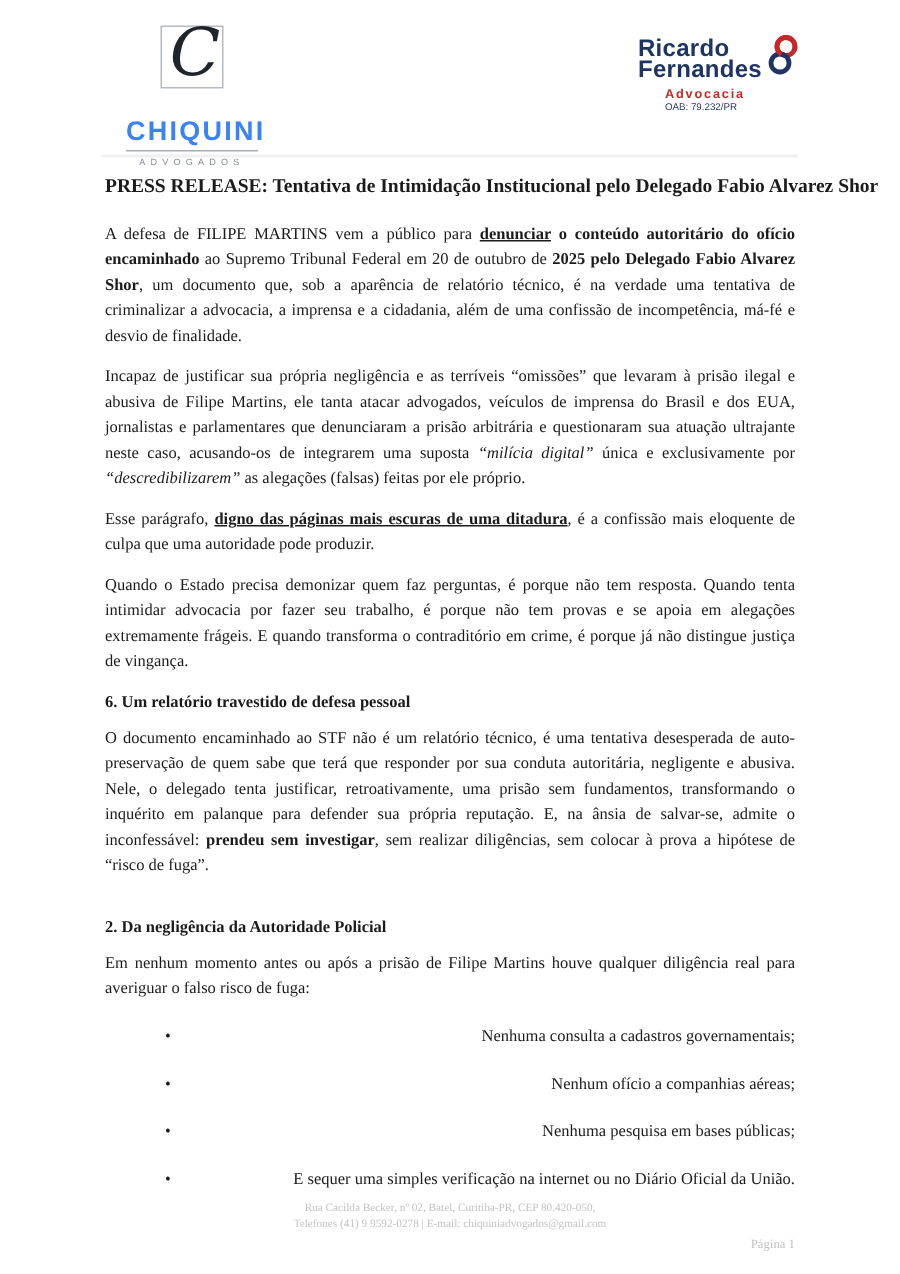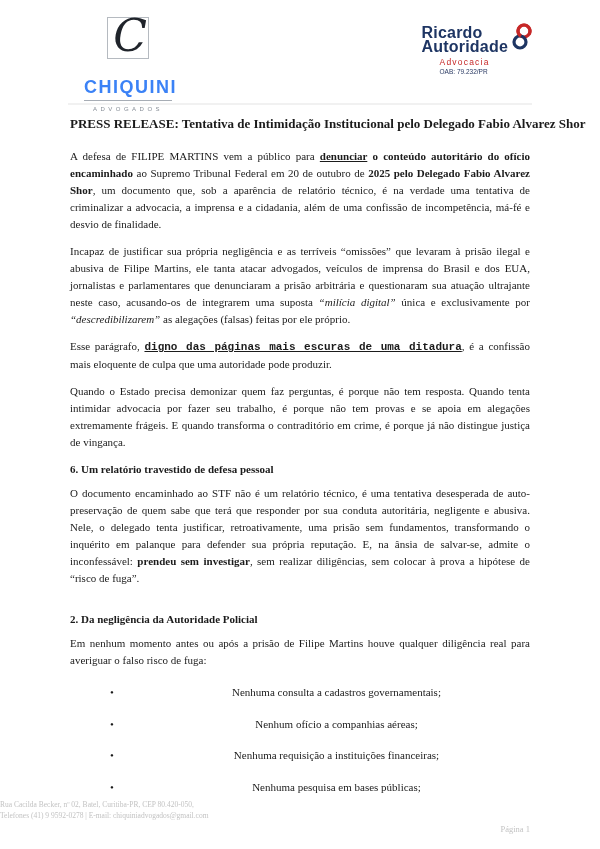--- a/index.html
+++ b/index.html
@@ -31,21 +31,21 @@
   .chq-sub { font-size:6px; letter-spacing:3.5px; color:#868d96; }
 
   .rf {
     position:absolute; top:26px; right:66px;
     font-family:"Liberation Sans", sans-serif;
   }
   .rf-names { position:relative; padding-right:26px; }
   .rf-line { font-size:16px; font-weight:bold; color:#1e3563; line-height:14px; letter-spacing:0.2px; }
   .rf-rings { position:absolute; right:0; top:-3px; }
   .rf-sub {
-    margin:3px 0 1px 18px; font-size:8.5px; font-weight:normal;
+    margin:3px 0 1px 18px; font-size:8.5px; font-weight:bold;
     color:#c62828; letter-spacing:1.2px;
   }
   .rf-oab { margin-left:18px; font-size:6.5px; color:#2a3a63; }
 
   .header-rule {
     position:absolute; top:103px; left:68px; right:68px; height:2px;
     background:#f1f1f1;
   }
 
   
@@ -56,27 +56,27 @@
   .doc-title {
     text-align:center; font-weight:bold; font-size:13px;
     line-height:15px; margin:0 0 17px; white-space:nowrap;
   }
   .para { margin:0 0 10px; }
   .heading { font-weight:bold; margin:3px 0 7px; text-align:left; }
   .heading.spaced { margin-top:24px; }
   ul.bullets { list-style:none; margin:6px 0 0; padding:0 0 0 40px; }
   .bullets li {
     position:relative; padding-left:33px; line-height:15.5px;
-    margin:16px 0 1px; text-align:center;
+    margin:16px 0 1px; text-align:right;
   }
   .bullets li::before { content:"\2022"; position:absolute; left:0; }
 
   
   .footer-center {
-    position:absolute; left:0; right:0; top:799px; 
+    position:absolute; left:0; right:0; top:799px; text-align:center;
     font-size:7.5px; line-height:11px; color:#c3c3c3;
   }
   .footer-page {
     position:absolute; right:70px; top:824px; font-size:8.5px; color:#c3c3c3;
   }
 </style>
 </head>
 <body>
 
 <div class="page">
@@ -86,48 +86,48 @@
       <div class="chq-monogram">C</div>
     </div>
     <div class="chq-name">CHIQUINI</div>
     <div class="chq-rule"></div>
     <div class="chq-sub">ADVOGADOS</div>
   </div>
 
   <div class="rf">
     <div class="rf-names">
       <div class="rf-line">Ricardo</div>
-      <div class="rf-line">Autoridade</div>
+      <div class="rf-line">Fernandes</div>
       <svg class="rf-rings" width="24" height="28" viewBox="0 0 24 28">
         <circle cx="14" cy="8" r="6" fill="none" stroke="#c62828" stroke-width="3.2"></circle>
         <circle cx="10" cy="19" r="6" fill="none" stroke="#1e3563" stroke-width="3.2"></circle>
         <circle cx="14" cy="8" r="6" fill="none" stroke="#c62828" stroke-width="3.2" stroke-dasharray="28 10" transform="rotate(120 14 8)"></circle>
       </svg>
     </div>
     <div class="rf-sub">Advocacia</div>
     <div class="rf-oab">OAB: 79.232/PR</div>
   </div>
 
   <div class="header-rule"></div>
 
   <div class="doc">
       <div class="doc-title"><span>PRESS RELEASE: Tentativa de Intimidação Institucional pelo Delegado Fabio Alvarez Shor</span></div>
       <p class="para"><span>A defesa de FILIPE MARTINS vem a público para </span><span style="font-weight: bold; text-decoration: underline;">denunciar</span><span style="font-weight: bold;"> </span><span style="font-weight: bold;">o conteúdo autoritário do ofício encaminhado</span><span> ao Supremo Tribunal Federal em 20 de outubro de </span><span style="font-weight: bold;">2025 pelo Delegado Fabio Alvarez Shor</span><span>, um documento que, sob a aparência de relatório técnico, é na verdade uma tentativa de criminalizar a advocacia, a imprensa e a cidadania, além de uma confissão de incompetência, má-fé e desvio de finalidade.</span></p>
       <p class="para"><span>Incapaz de justificar sua própria negligência e as terríveis “omissões” que levaram à prisão ilegal e abusiva de Filipe Martins, ele tanta atacar advogados, veículos de imprensa do Brasil e dos EUA,  jornalistas e parlamentares que denunciaram a prisão arbitrária e questionaram sua atuação ultrajante neste caso, acusando-os de integrarem uma suposta </span><span style="font-style: italic;">“milícia digital”</span><span> única e exclusivamente por </span><span style="font-style: italic;">“descredibilizarem”</span><span> as alegações (falsas) feitas por ele próprio.</span></p>
-      <p class="para"><span>Esse parágrafo, </span><span style="font-weight: bold; text-decoration: underline; font-family: Liberation Mono, monospace;">digno das páginas mais escuras de uma ditadura</span><span>, é a confissão mais eloquente de culpa que uma autoridade pode produzir.</span></p>
+      <p class="para"><span>Esse parágrafo, </span><span style="font-weight: bold; text-decoration: underline;">digno das páginas mais escuras de uma ditadura</span><span>, é a confissão mais eloquente de culpa que uma autoridade pode produzir.</span></p>
       <p class="para"><span>Quando o Estado precisa demonizar quem faz perguntas, é porque não tem resposta. Quando tenta intimidar advocacia por fazer seu trabalho, é porque não tem provas e se apoia em alegações extremamente frágeis. E quando transforma o contraditório em crime, é porque já não distingue justiça de vingança.</span></p>
       <div class="heading"><span>6. Um relatório travestido de defesa pessoal</span></div>
       <p class="para"><span>O documento encaminhado ao STF não é um relatório técnico, é uma tentativa desesperada de auto-preservação de quem sabe que terá que responder por sua conduta autoritária, negligente e abusiva. Nele, o delegado tenta justificar, retroativamente, uma prisão sem fundamentos, transformando o inquérito em palanque para defender sua própria reputação. E, na ânsia de salvar-se, admite o inconfessável: </span><span style="font-weight: bold;">prendeu sem investigar</span><span>, sem realizar diligências, sem colocar à prova a hipótese de “risco de fuga”.</span></p>
       <div class="heading spaced"><span>2. Da negligência da Autoridade Policial</span></div>
       <p class="para"><span>Em nenhum momento antes ou após a prisão de Filipe Martins houve qualquer diligência real para averiguar o falso risco de fuga:</span></p>
       <ul class="bullets">
         <li>Nenhuma consulta a cadastros governamentais;</li>
         <li>Nenhum ofício a companhias aéreas;</li>
-        <li>Nenhuma requisição a instituições financeiras;</li>
         <li>Nenhuma pesquisa em bases públicas;</li>
+        <li>E sequer uma simples verificação na internet ou no Diário Oficial da União.</li>
       </ul>
     </div>
 
   <div class="footer-center">
     <div>Rua Cacilda Becker, nº 02, Batel, Curitiba-PR, CEP 80.420-050,</div>
     <div>Telefones (41) 9 9592-0278 | E-mail: chiquiniadvogados@gmail.com</div>
   </div>
   <div class="footer-page">Página 1</div>
 
 </div>

